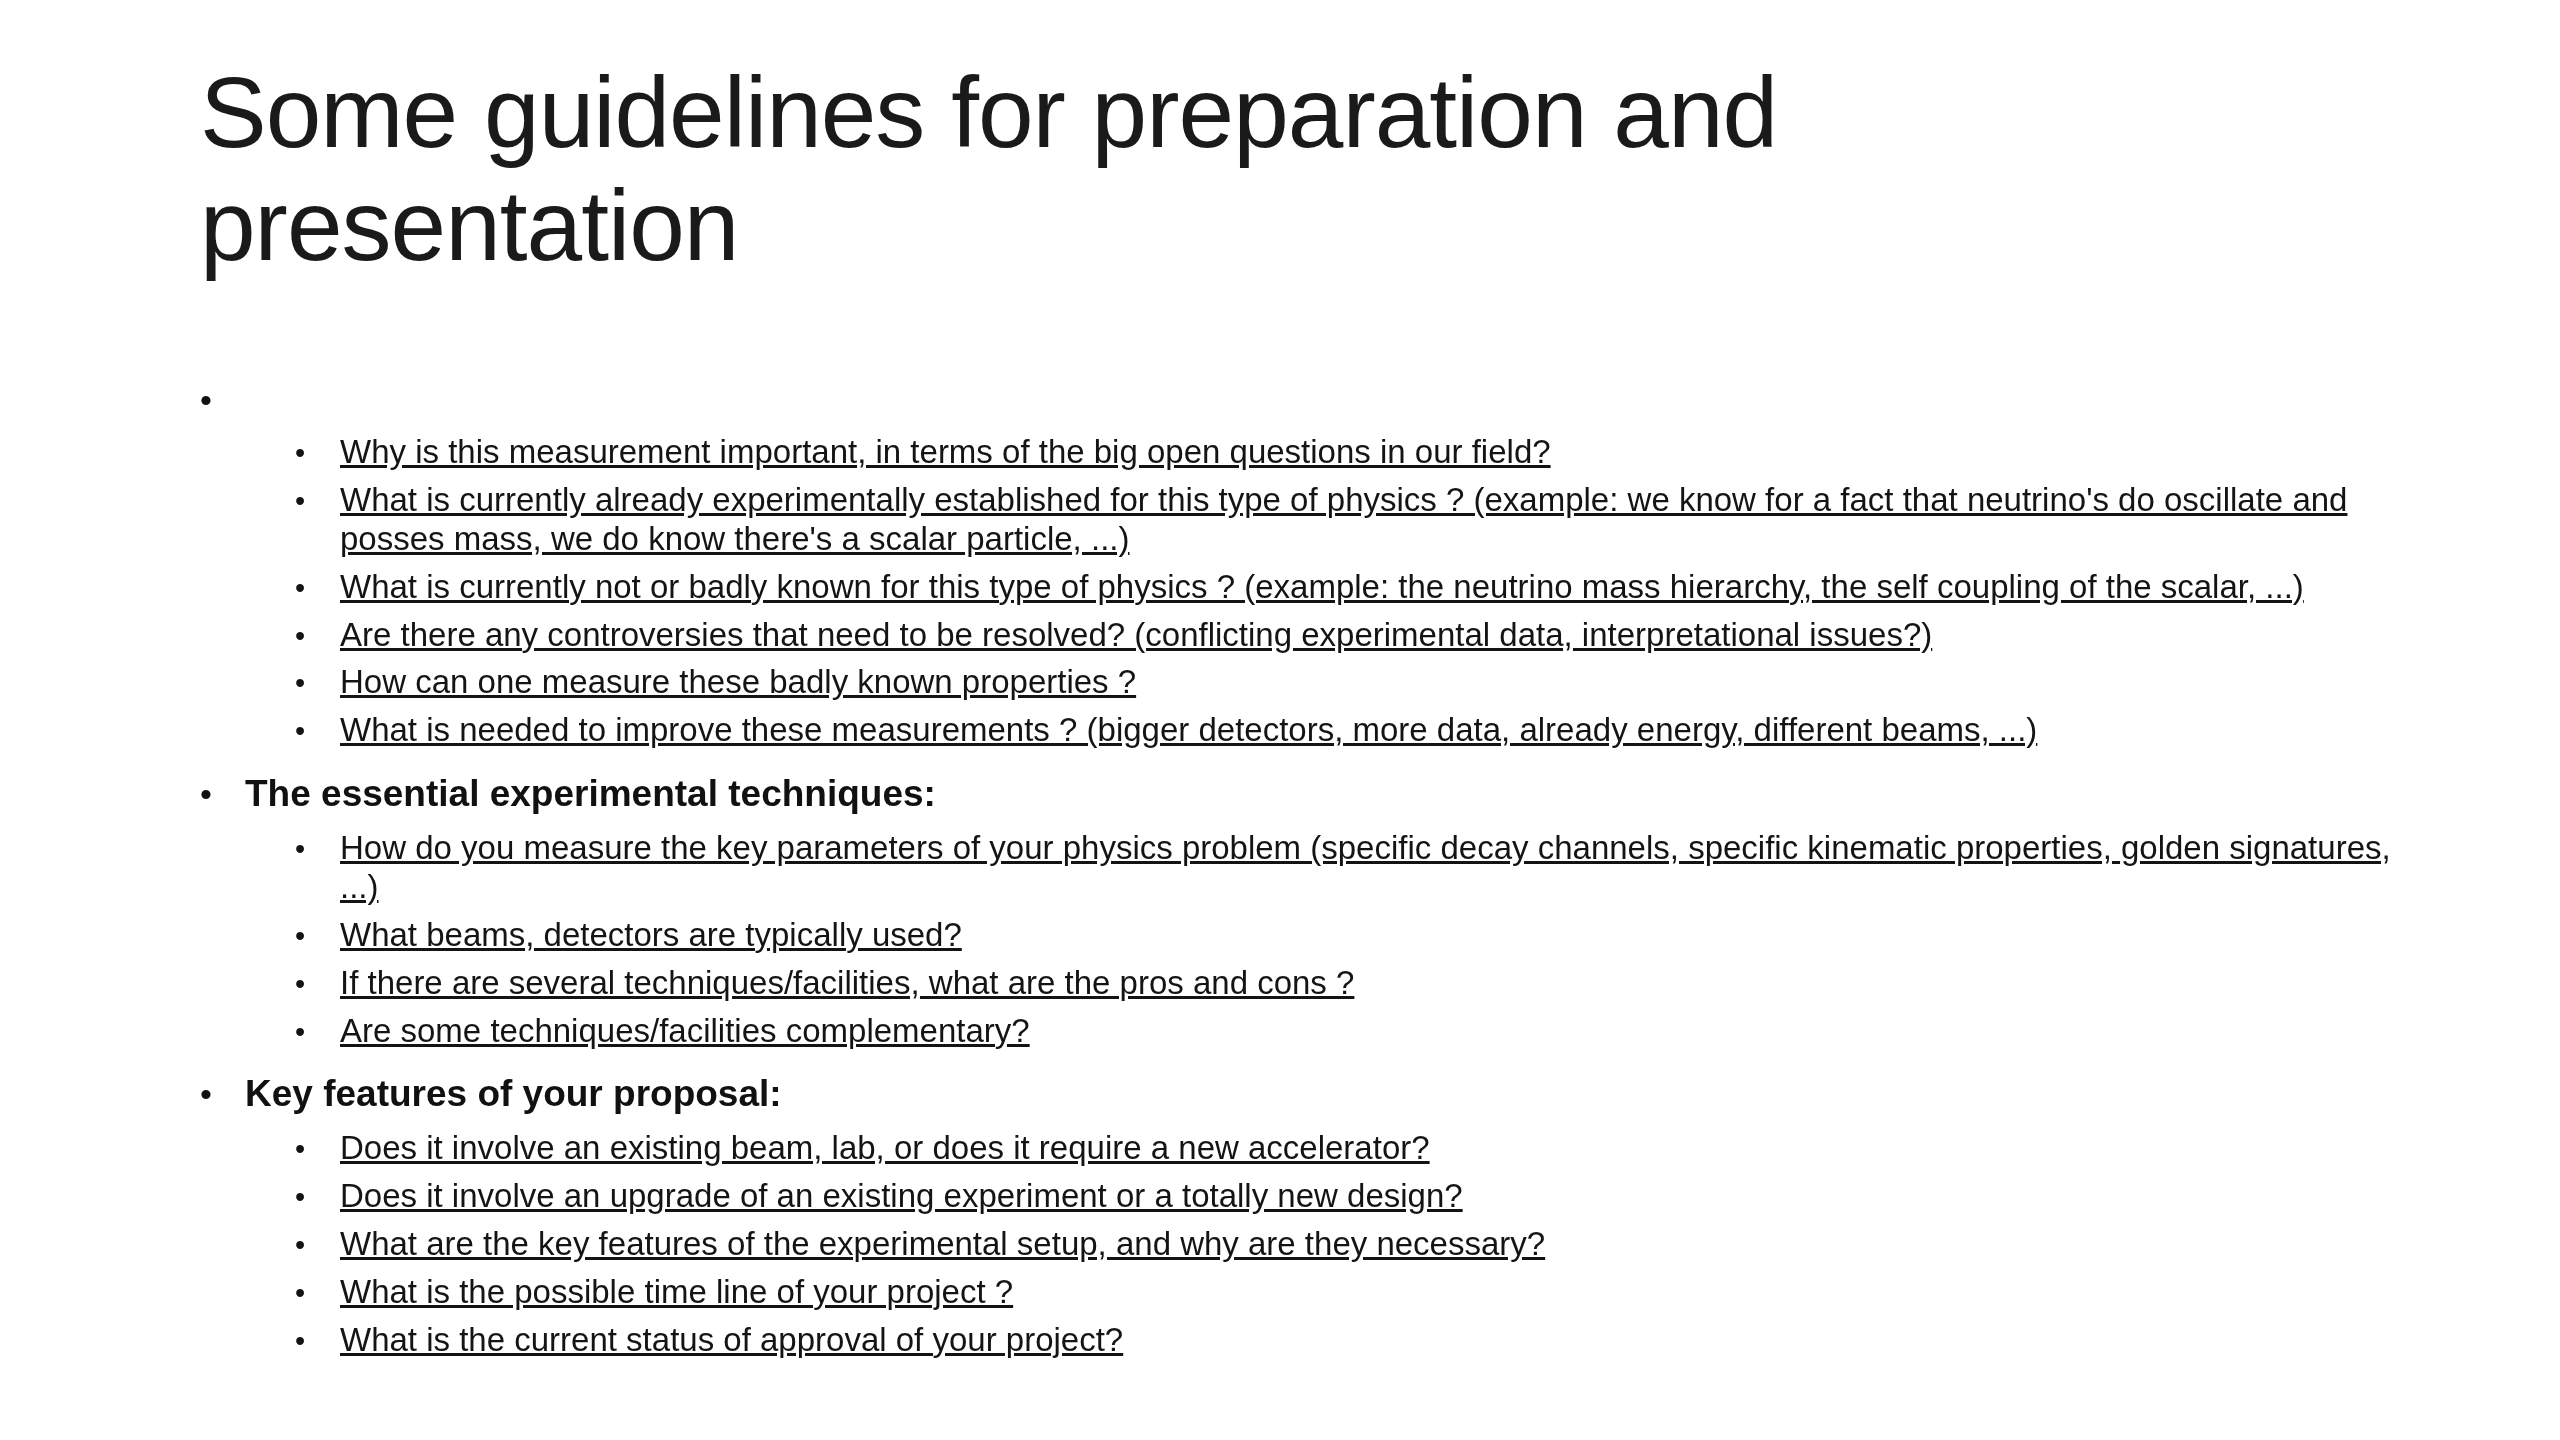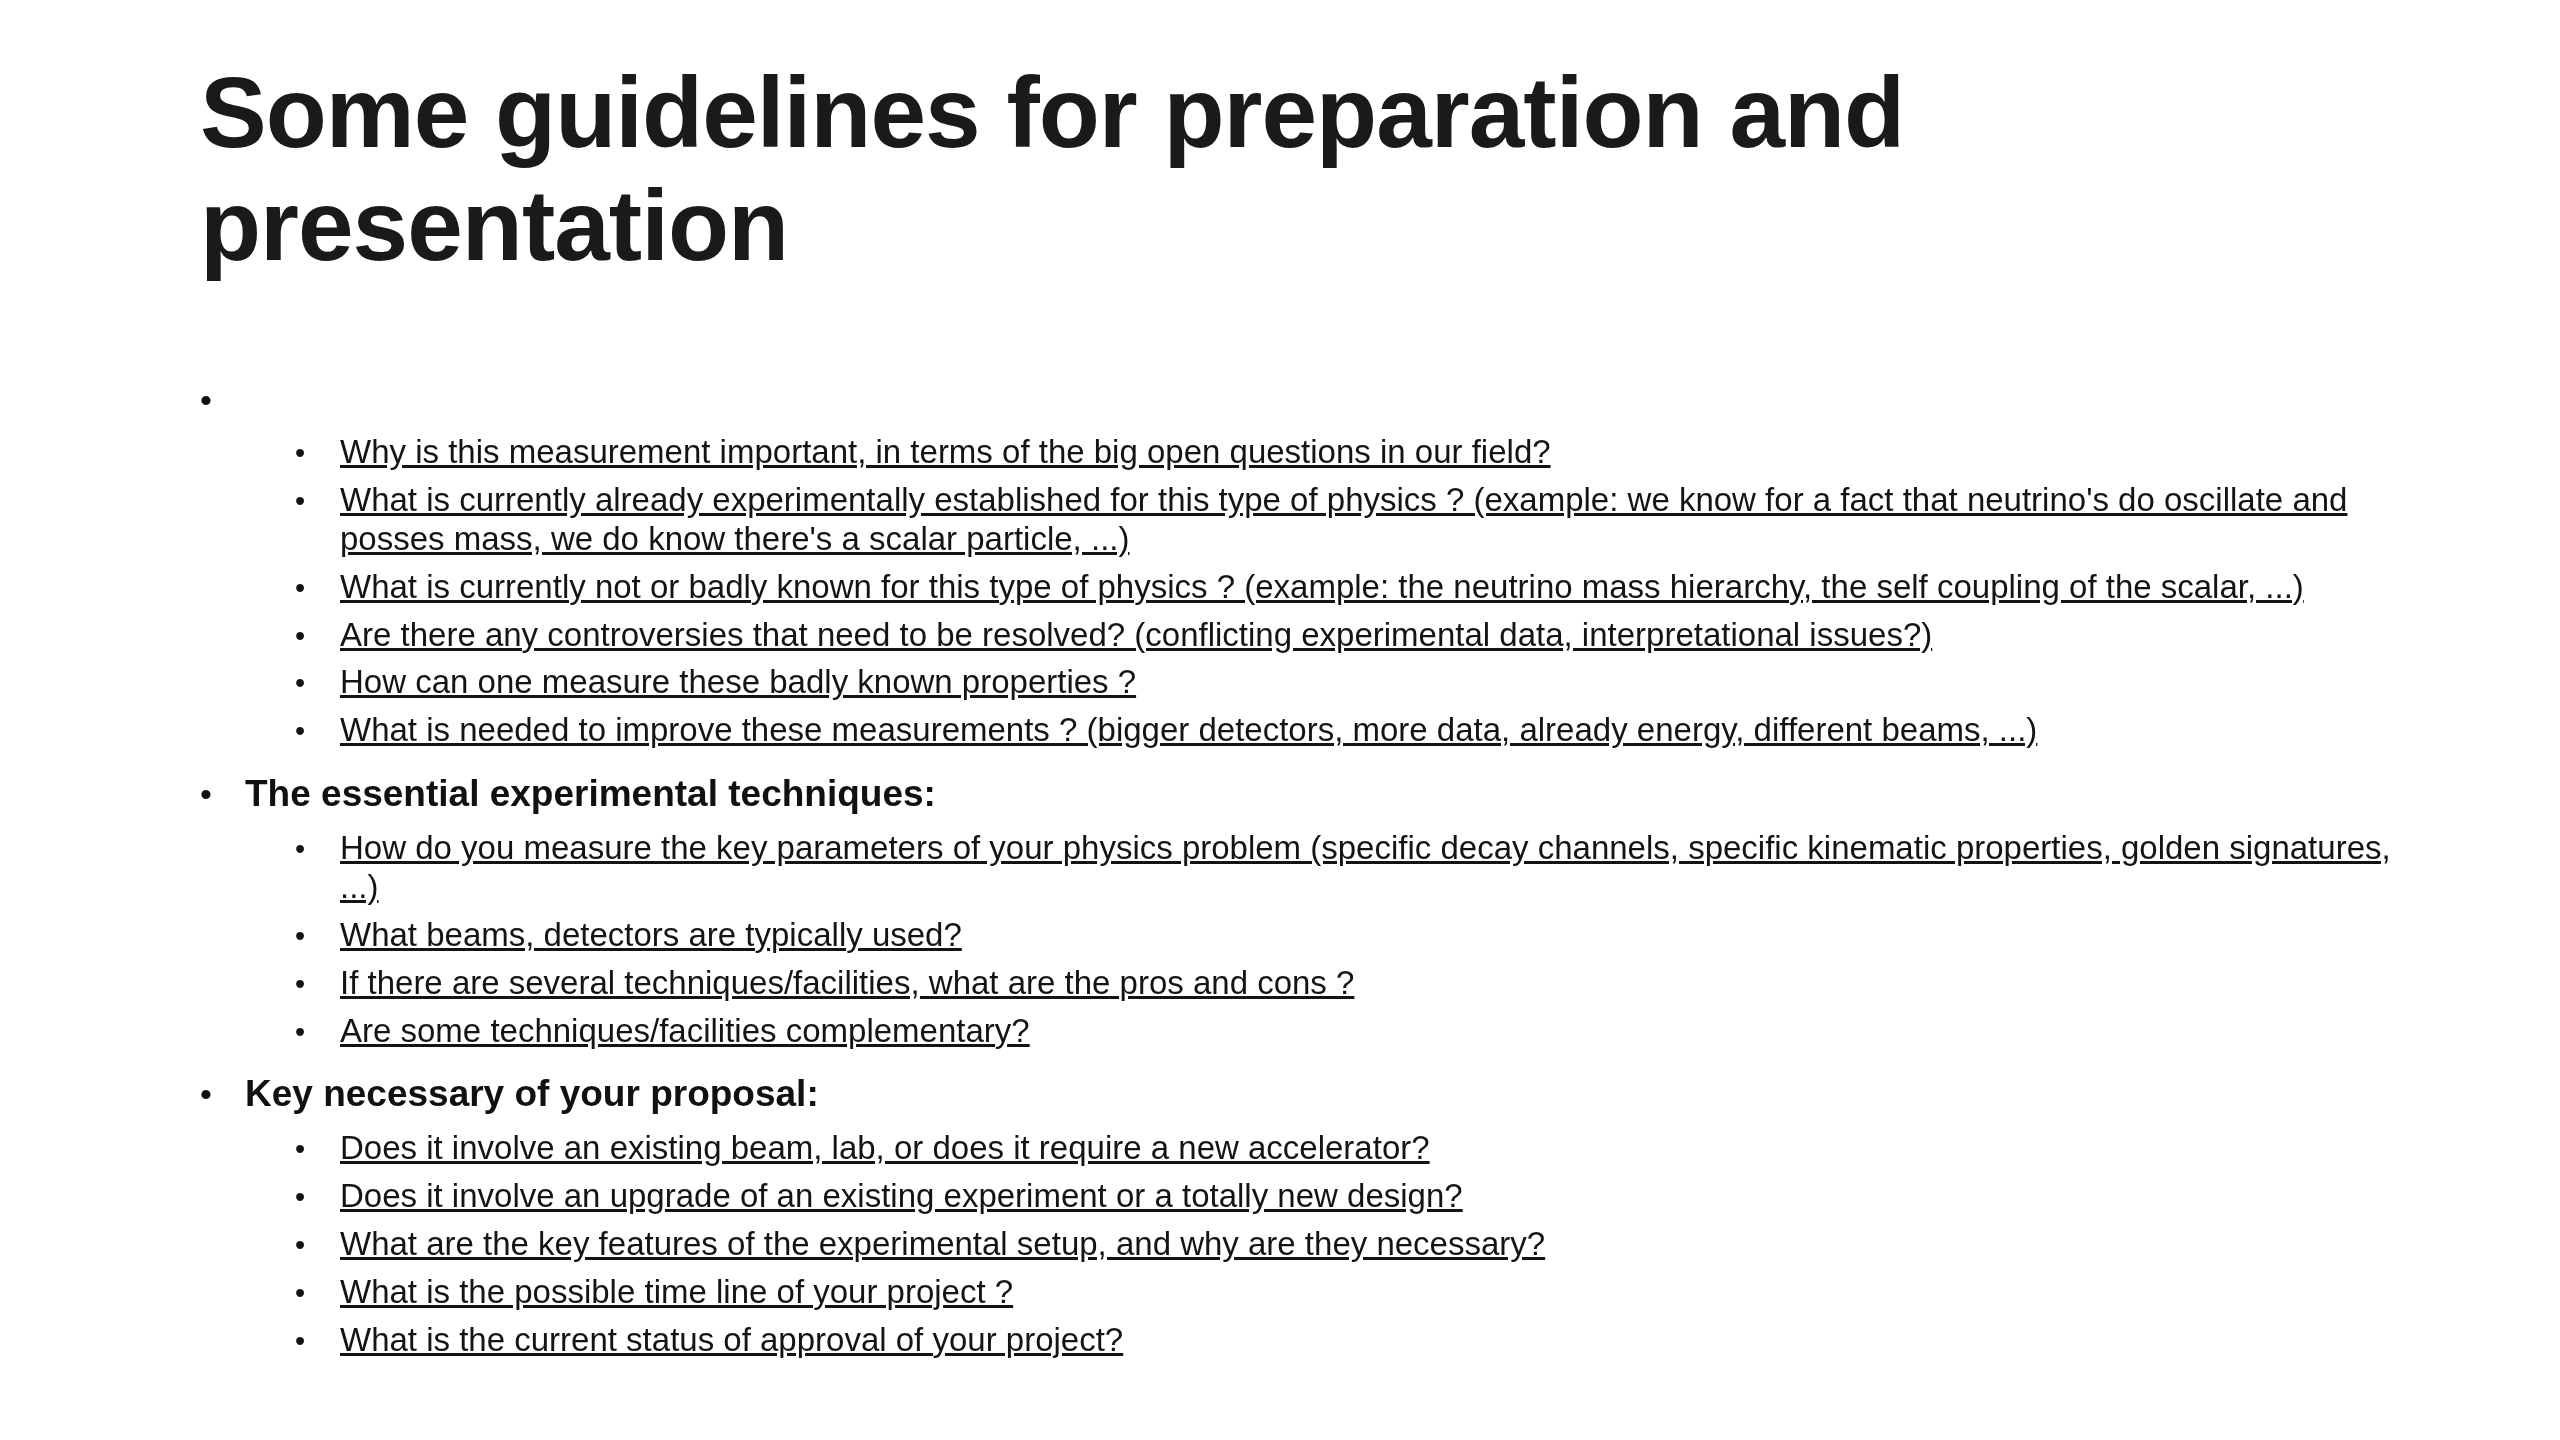--- a/index.html
+++ b/index.html
@@ -9,21 +9,21 @@
     background: #ffffff;
     color: #141414;
     font-family: "Liberation Sans", sans-serif;
     overflow: hidden;
   }
   .slide { position: relative; width: 2560px; height: 1440px; }
 
   .title {
     margin: 56px 120px 0 200px;
     font-size: 100px;
-    font-weight: 700;
+    font-weight: 400;
     line-height: 1.13;
     letter-spacing: -1px;
     color: #1a1a1a;
   }
 
   .content {
     margin: 98px 0 0 200px;
     width: 2230px;
   }
 
@@ -124,21 +124,21 @@
         <div class="l2">
           <span class="b2">•</span>
           <span class="text">Are some techniques/facilities complementary?</span>
         </div>
       </div>
     </div>
 
     <div class="section">
       <div class="l1">
         <span class="b1">•</span>
-        <span class="text">Key necessary of your proposal:</span>
+        <span class="text">Key features of your proposal:</span>
       </div>
       <div>
         <div class="l2">
           <span class="b2">•</span>
           <span class="text">Does it involve an existing beam, lab, or does it require a new accelerator?</span>
         </div>
         <div class="l2">
           <span class="b2">•</span>
           <span class="text">Does it involve an upgrade of an existing experiment or a totally new design?</span>
         </div>

